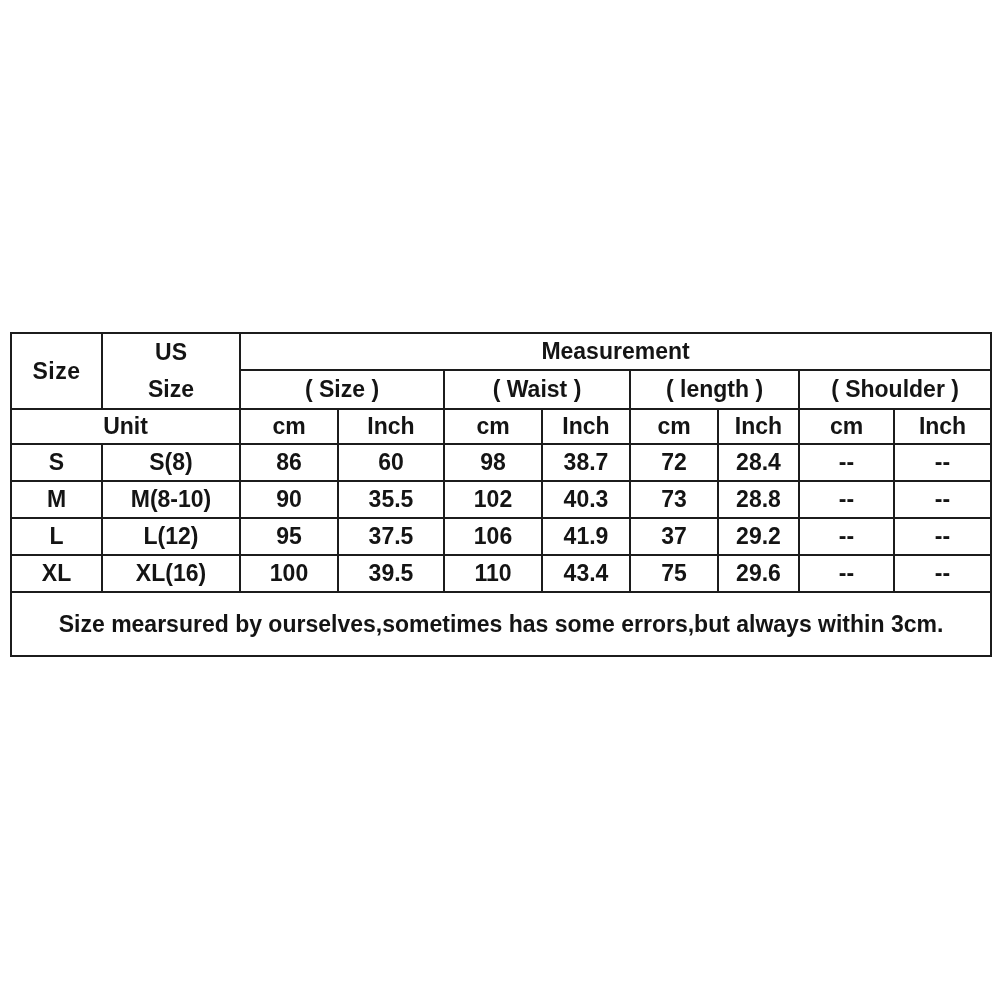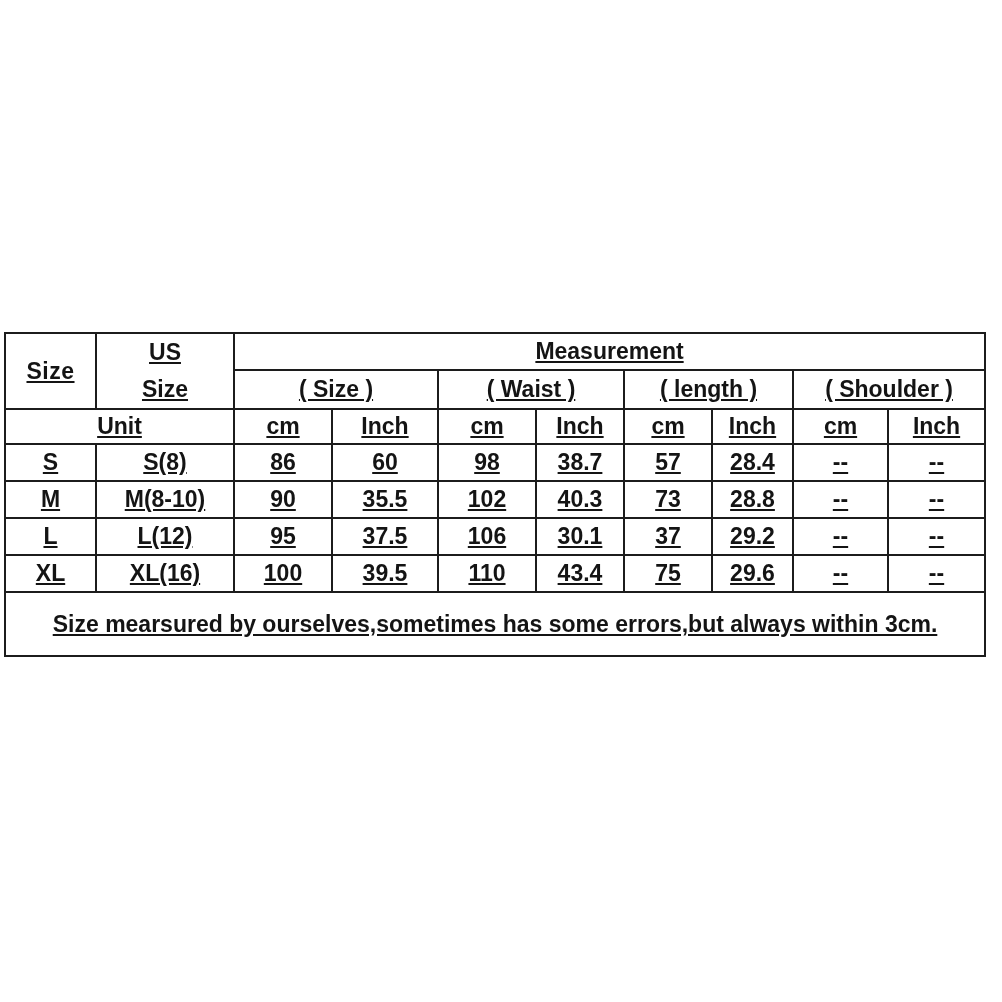--- a/index.html
+++ b/index.html
@@ -9,24 +9,23 @@
   }
   body {
     width: 1002px;
     height: 1002px;
     position: relative;
     font-family: "Liberation Sans", "DejaVu Sans", sans-serif;
     color: #141414;
   }
   .chart-wrap {
     position: absolute;
-    left: 4px;
+    left: 10px;
     top: 332px;
     width: 980px;
-    text-decoration: underline;
   }
   table.size-chart {
     width: 100%;
     border-collapse: collapse;
     table-layout: fixed;
   }
   table.size-chart td {
     border: 2px solid #1c1c1c;
     text-align: center;
     vertical-align: middle;
@@ -114,21 +113,21 @@
       <td>Inch</td>
     </tr>
 
     <tr class="data-row">
       <td>S</td>
       <td>S(8)</td>
       <td>86</td>
       <td>60</td>
       <td>98</td>
       <td>38.7</td>
-      <td>57</td>
+      <td>72</td>
       <td>28.4</td>
       <td>--</td>
       <td>--</td>
     </tr>
 
     <tr class="data-row">
       <td>M</td>
       <td>M(8-10)</td>
       <td>90</td>
       <td>35.5</td>
@@ -139,21 +138,21 @@
       <td>--</td>
       <td>--</td>
     </tr>
 
     <tr class="data-row">
       <td>L</td>
       <td>L(12)</td>
       <td>95</td>
       <td>37.5</td>
       <td>106</td>
-      <td>30.1</td>
+      <td>41.9</td>
       <td>37</td>
       <td>29.2</td>
       <td>--</td>
       <td>--</td>
     </tr>
 
     <tr class="data-row">
       <td>XL</td>
       <td>XL(16)</td>
       <td>100</td>

